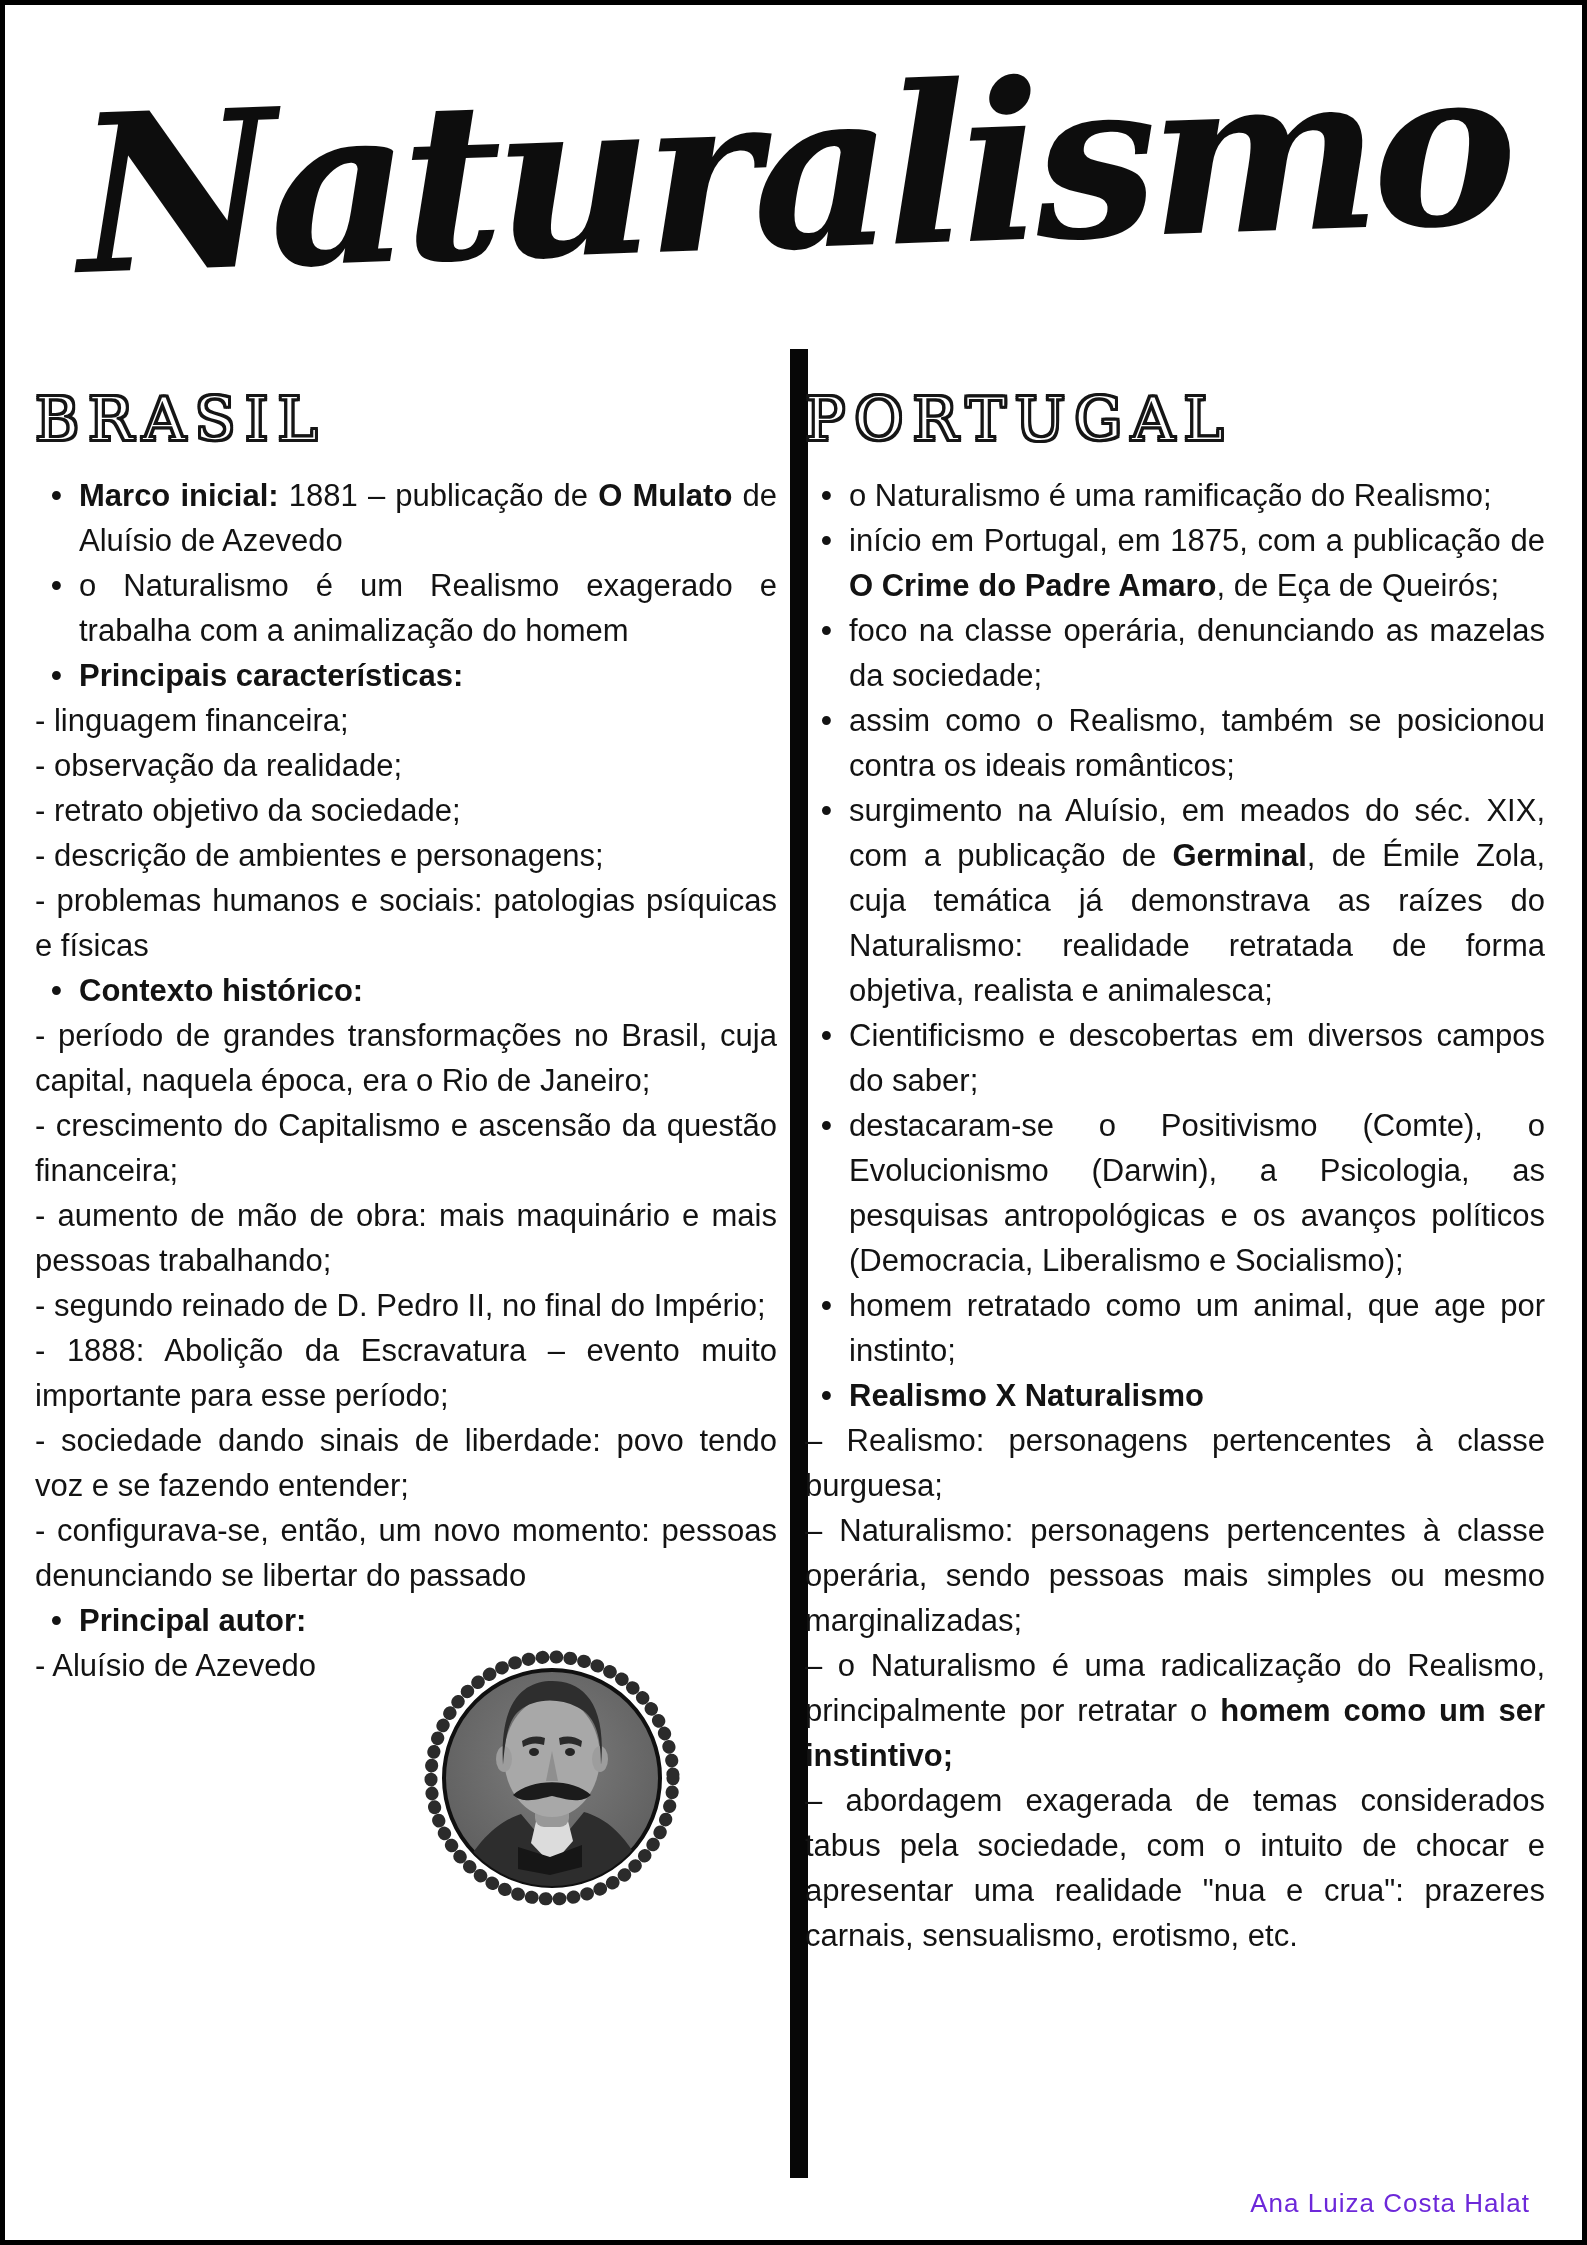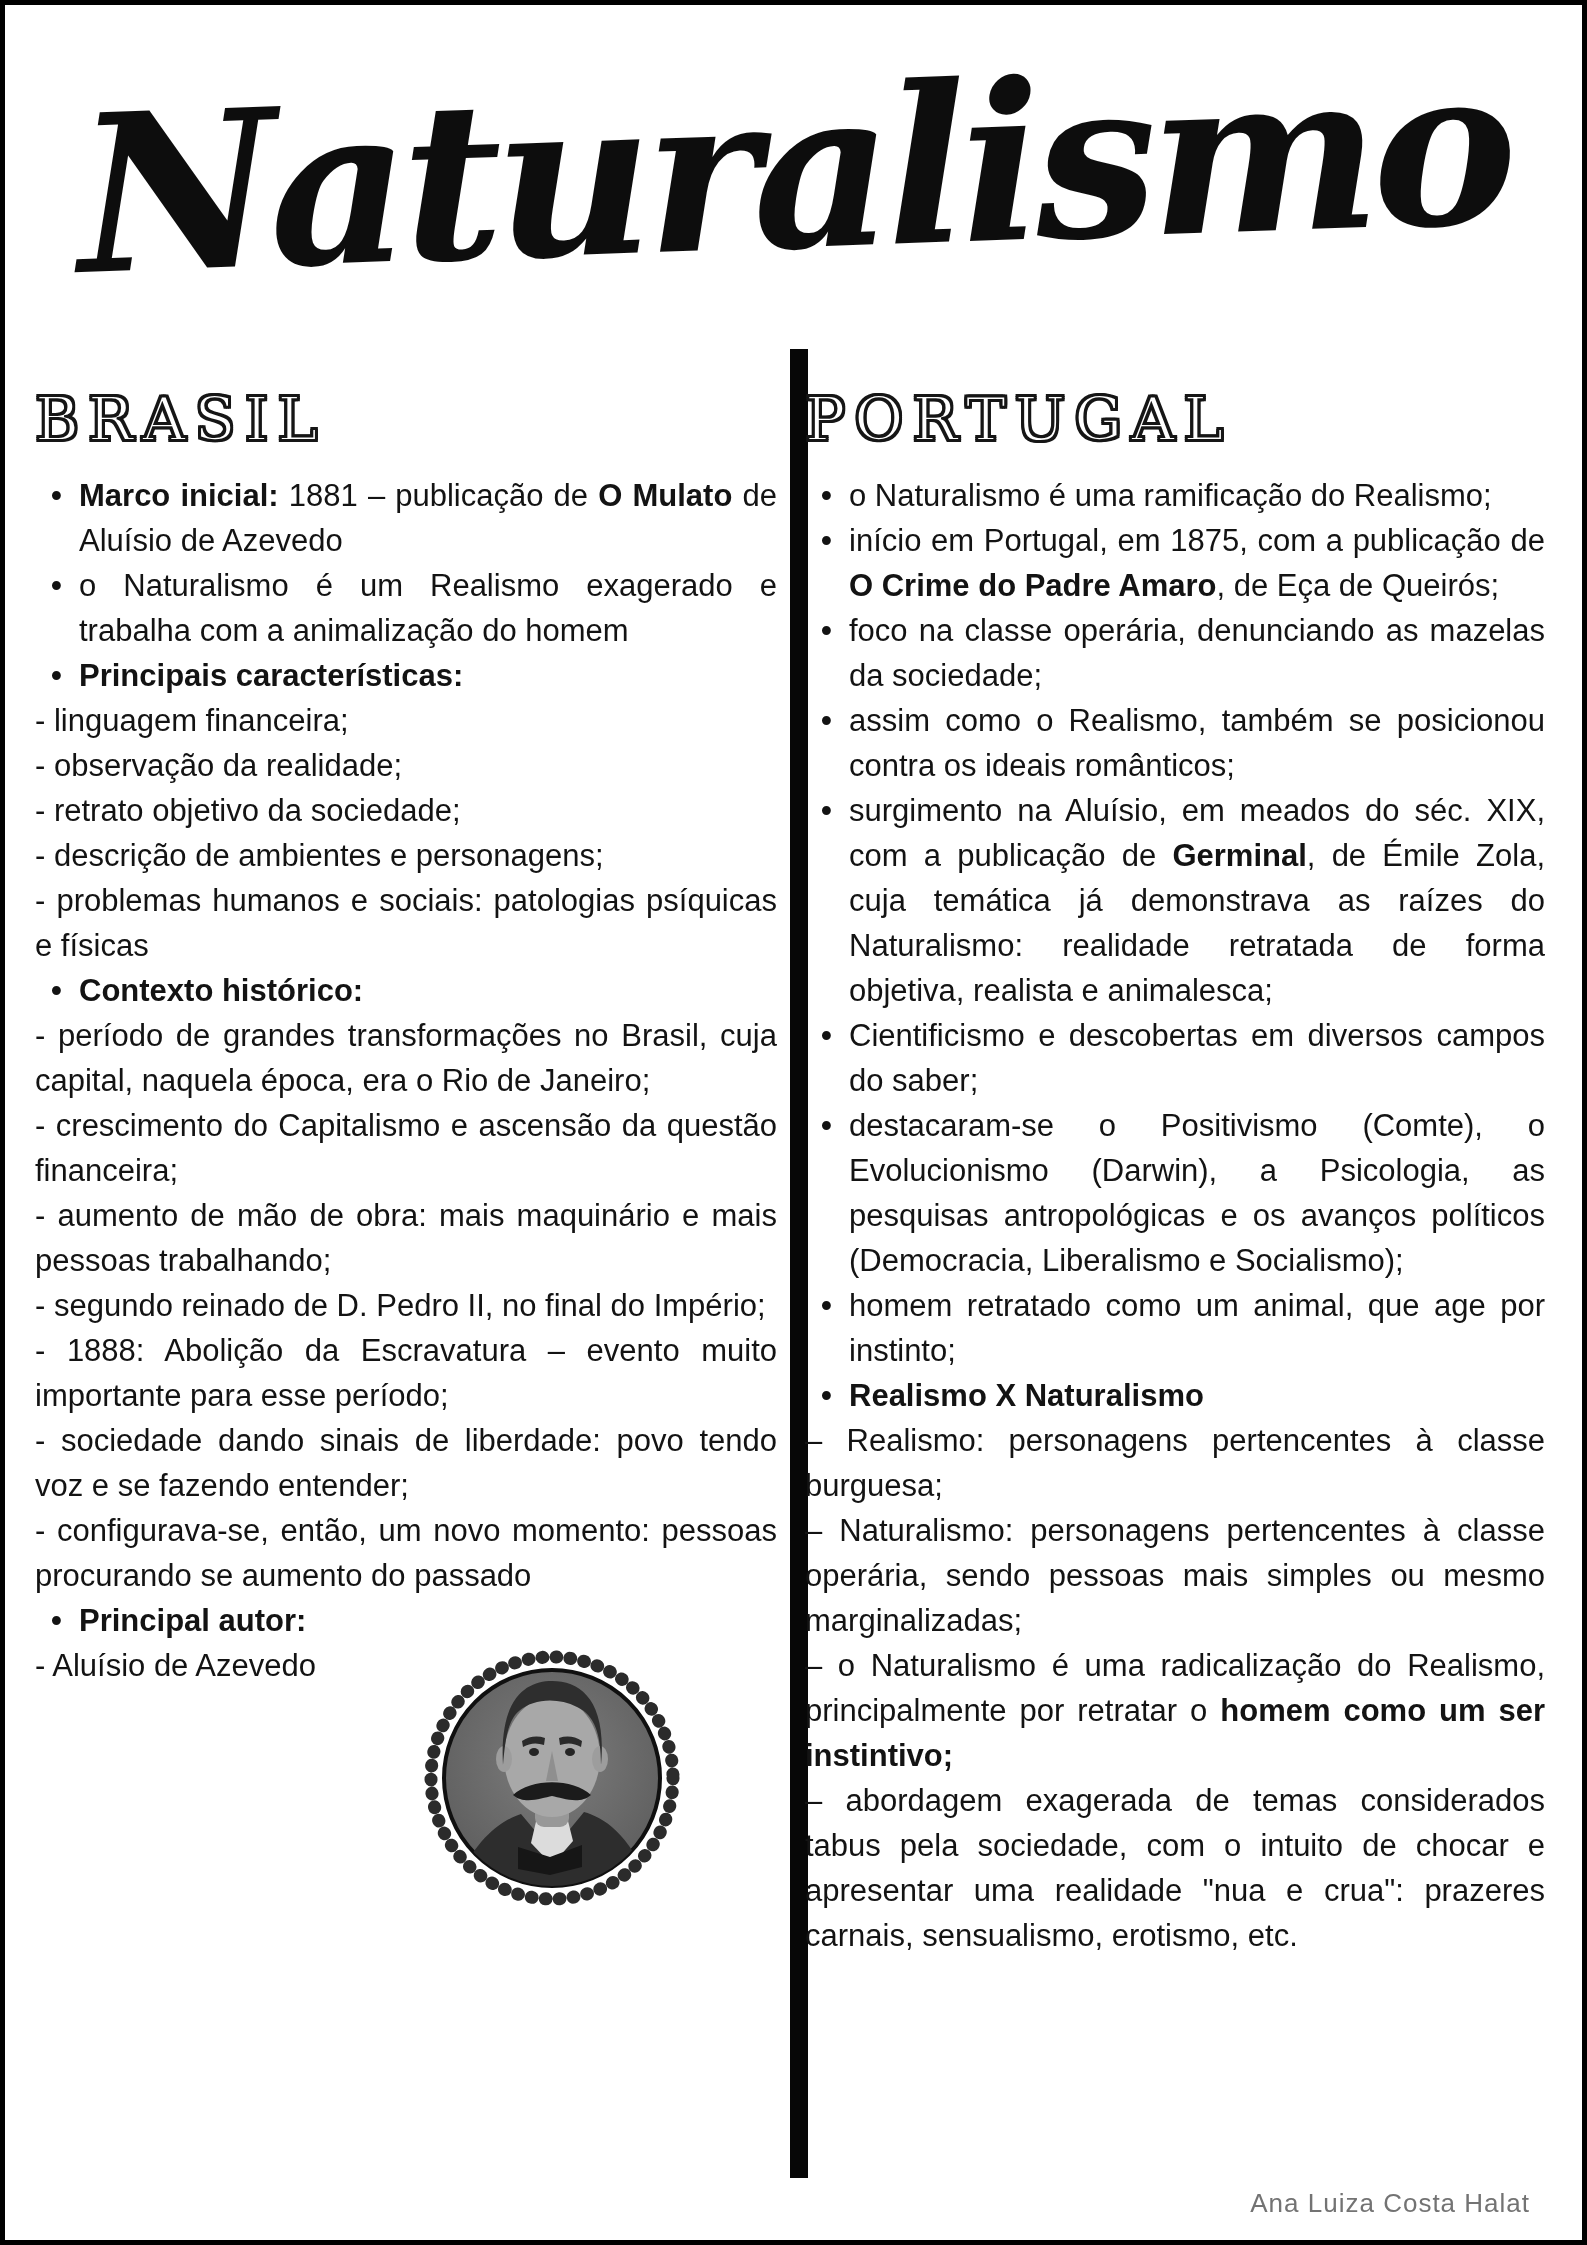--- a/index.html
+++ b/index.html
@@ -31,21 +31,21 @@
   .list { width:100%; }
   .item { font-size:31px; line-height:45px; text-align:justify; color:#131313; }
   .item.bullet { display:flex; }
   .item.bullet .marker { flex:0 0 44px; padding-left:16px; box-sizing:border-box; font-weight:bold; text-align:left; }
   .item.bullet .content { flex:1 1 auto; display:block; text-align:justify; }
   .item.dash { display:block; }
   .b { font-weight:bold; }
   .portrait { position:absolute; left:414px; top:1640px; width:266px; height:266px; }
   .credit {
     position:absolute; right:52px; top:2183px; font-size:26px;
-    color:#737373; letter-spacing:1px;
+    color:#6d28d9; letter-spacing:1px;
   }
 </style>
 </head>
 <body>
 
 <div class="page">
 
   <div class="title">Naturalismo</div>
 
   <div class="divider"></div>
@@ -73,21 +73,21 @@
         <div class="item bullet">
           <span class="marker">•</span>
           <span class="content"><span class="b">Contexto histórico:</span></span>
         </div>
         <div class="item dash"><span class="content"><span>- período de grandes transformações no Brasil, cuja capital, naquela época, era o Rio de Janeiro;</span></span></div>
         <div class="item dash"><span class="content"><span>- crescimento do Capitalismo e ascensão da questão financeira;</span></span></div>
         <div class="item dash"><span class="content"><span>- aumento de mão de obra: mais maquinário e mais pessoas trabalhando;</span></span></div>
         <div class="item dash"><span class="content"><span>- segundo reinado de D. Pedro II, no final do Império;</span></span></div>
         <div class="item dash"><span class="content"><span>- 1888: Abolição da Escravatura – evento muito importante para esse período;</span></span></div>
         <div class="item dash"><span class="content"><span>- sociedade dando sinais de liberdade: povo tendo voz e se fazendo entender;</span></span></div>
-        <div class="item dash"><span class="content"><span>- configurava-se, então, um novo momento: pessoas procurando se aumento do passado</span></span></div>
+        <div class="item dash"><span class="content"><span>- configurava-se, então, um novo momento: pessoas denunciando se libertar do passado</span></span></div>
         <div class="item bullet">
           <span class="marker">•</span>
           <span class="content"><span class="b">Principal autor:</span></span>
         </div>
         <div class="item dash"><span class="content"><span>- Aluísio de Azevedo</span></span></div>
       </div>
   </div>
 
   <div class="column right">
     <h2 class="col-heading">PORTUGAL</h2>

